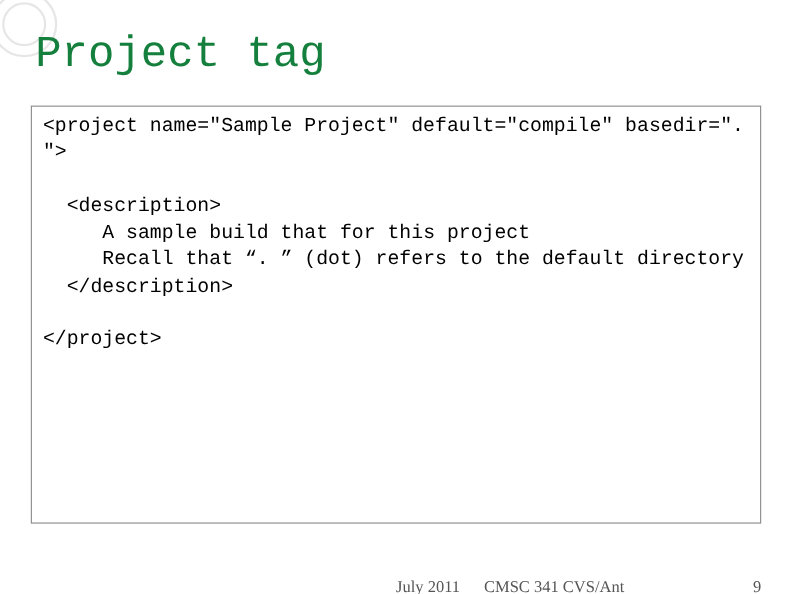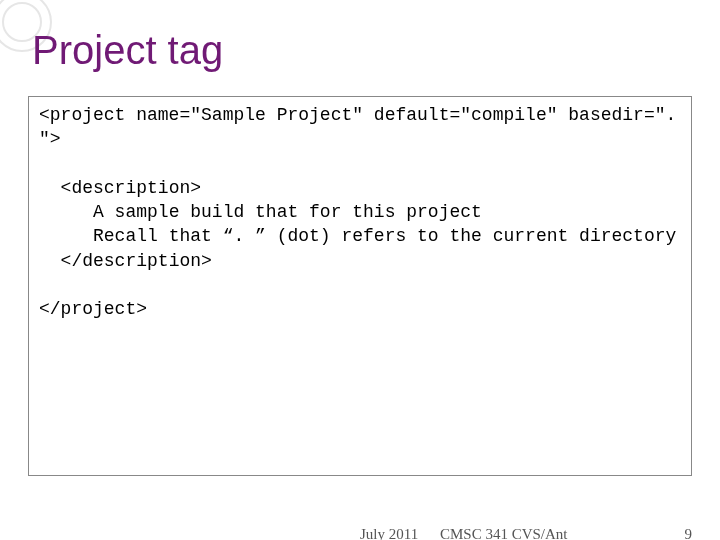--- a/index.html
+++ b/index.html
@@ -14,22 +14,22 @@
     background: #fff;
   }
   .corner-deco::after{
     content:""; position:absolute; top:8px; left:8px; right:8px; bottom:8px;
     border:2px solid #e6e6e6; border-radius:50%;
   }
   .title {
     position: absolute;
     top: 28px; left: 32px;
     font-size: 40px;
-    color: #701a75;
-    font-family: Liberation Sans, sans-serif;
+    color: #15803d;
+    font-family: Liberation Mono, monospace;
     font-weight: normal;
   }
   .code-box {
     position: absolute;
     top: 96px; left: 28px;
     width: 664px; height: 380px;
     border: 1px solid #888;
     padding: 6px 10px;
     background: #fff;
   }
@@ -58,21 +58,21 @@
 <div class="slide">
   <div class="corner-deco"></div>
 
   <div class="title">Project tag</div>
 
   <div class="code-box">
 <pre><span>&lt;project name="Sample Project" default="compile" basedir=". "&gt;</span>
 <span></span>
 <span>  &lt;description&gt;</span>
 <span>     A sample build that for this project</span>
-<span>     Recall that “. ” (dot) refers to the current directory</span>
+<span>     Recall that “. ” (dot) refers to the default directory</span>
 <span>  &lt;/description&gt;</span>
 <span></span>
 <span>&lt;/project&gt;</span></pre>
   </div>
 
   <div class="footer">
     <span class="footer-date">July 2011</span>
     <span class="footer-course">CMSC 341 CVS/Ant</span>
     <span class="footer-page">9</span>
   </div>

